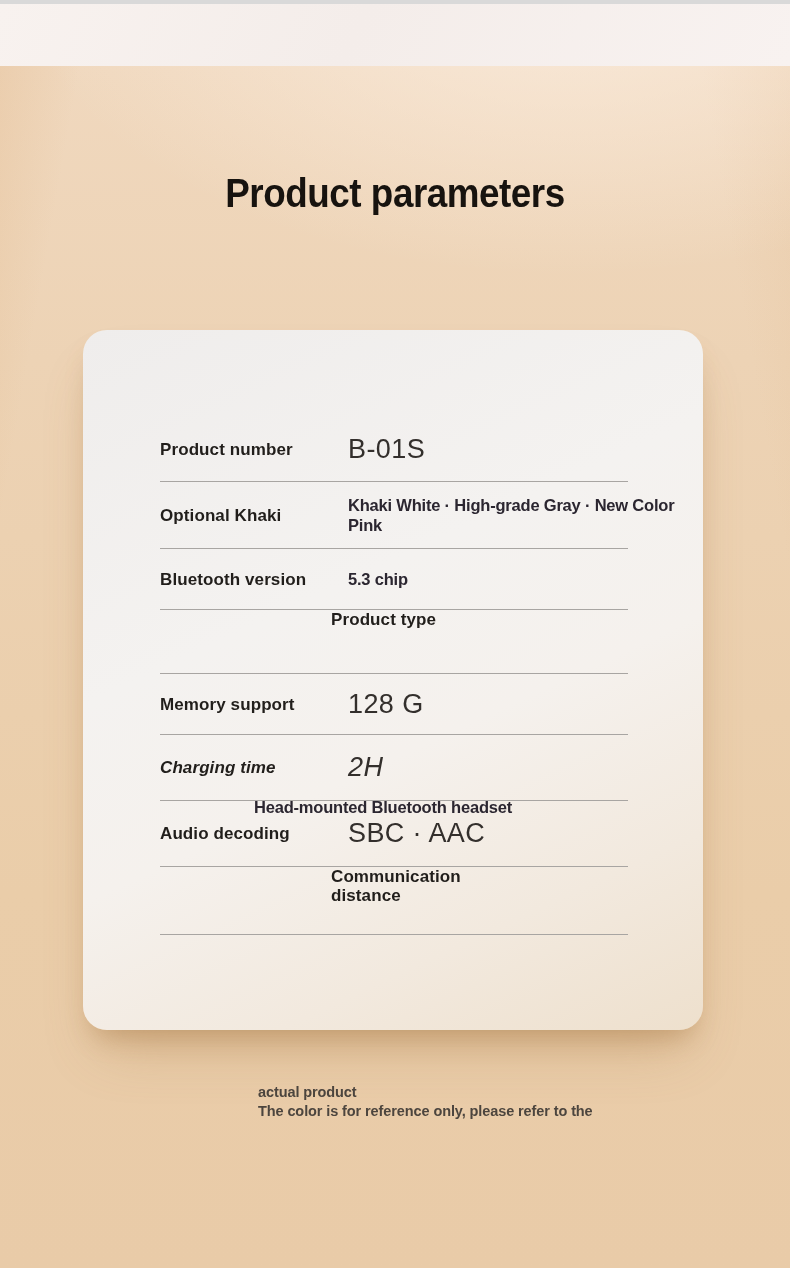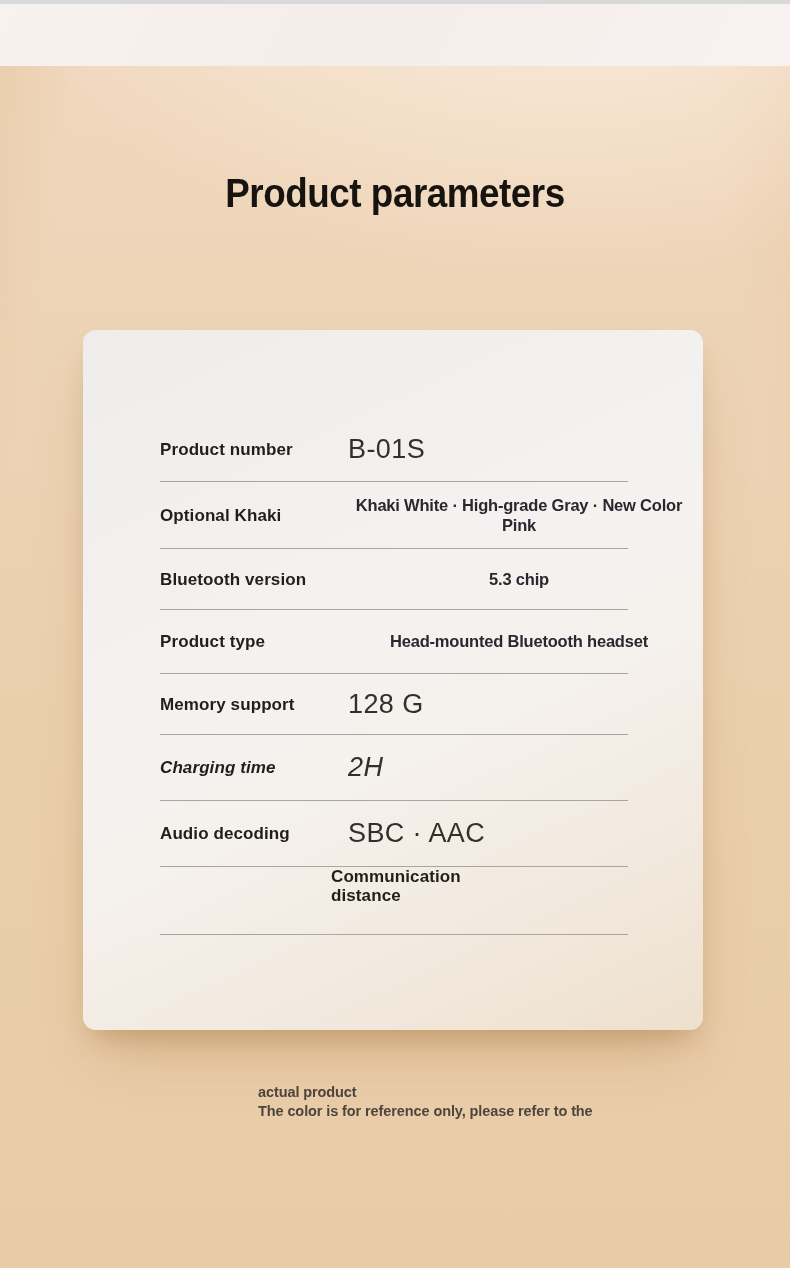--- a/index.html
+++ b/index.html
@@ -39,21 +39,21 @@
     transform-origin: center;
     white-space: nowrap;
   }
 
   .specs-card {
     position: absolute;
     left: 83px;
     top: 326px;
     width: 620px;
     height: 700px;
-    border-radius: 13px;
+    border-radius: 24px;
     background: linear-gradient(155deg, #efedec 0%, #f4f2f0 38%, #f5f1ed 58%, #f2e9de 80%, #eee0cd 100%);
     box-shadow:
       0 16px 26px -10px rgba(160,112,60,0.40),
       0 34px 55px -18px rgba(160,112,60,0.30);
     overflow: hidden;
   }
 
   .spec-rows {
     position: absolute;
     left: 77px;
@@ -62,21 +62,21 @@
   }
 
   .spec-row {
     position: relative;
     display: flex;
     align-items: center;
   }
   .spec-row.r1 { height: 64px; }
   .spec-row.r2 { height: 67px; }
   .spec-row.r3 { height: 61px; }
-  .spec-row.r4 { height: 64px; }
+  .spec-row.r4 { height: 64px; flex-direction: column; }
   .spec-row.r5 { height: 61px; }
   .spec-row.r6 { height: 66px; font-style: italic; }
   .spec-row.r7 { height: 66px; }
   .spec-row.r8 { height: 68px; flex-direction: column; }
 
   .spec-label {
     width: 188px;
     flex: 0 0 188px;
     padding-right: 22px;
     font-size: 17px;
@@ -96,21 +96,20 @@
     letter-spacing: 0.4px;
     color: #332f2c;
     line-height: 1.1;
   }
   .spec-value.bold {
     font-size: 16.5px;
     font-weight: 700;
     letter-spacing: -0.2px;
     color: #2b2630;
     line-height: 1.16;
-    text-align: center;
   }
 
   .row-divider {
     position: absolute;
     left: 0;
     bottom: 0;
     width: 468px;
     height: 1px;
     background: #a8a5a2;
   }

